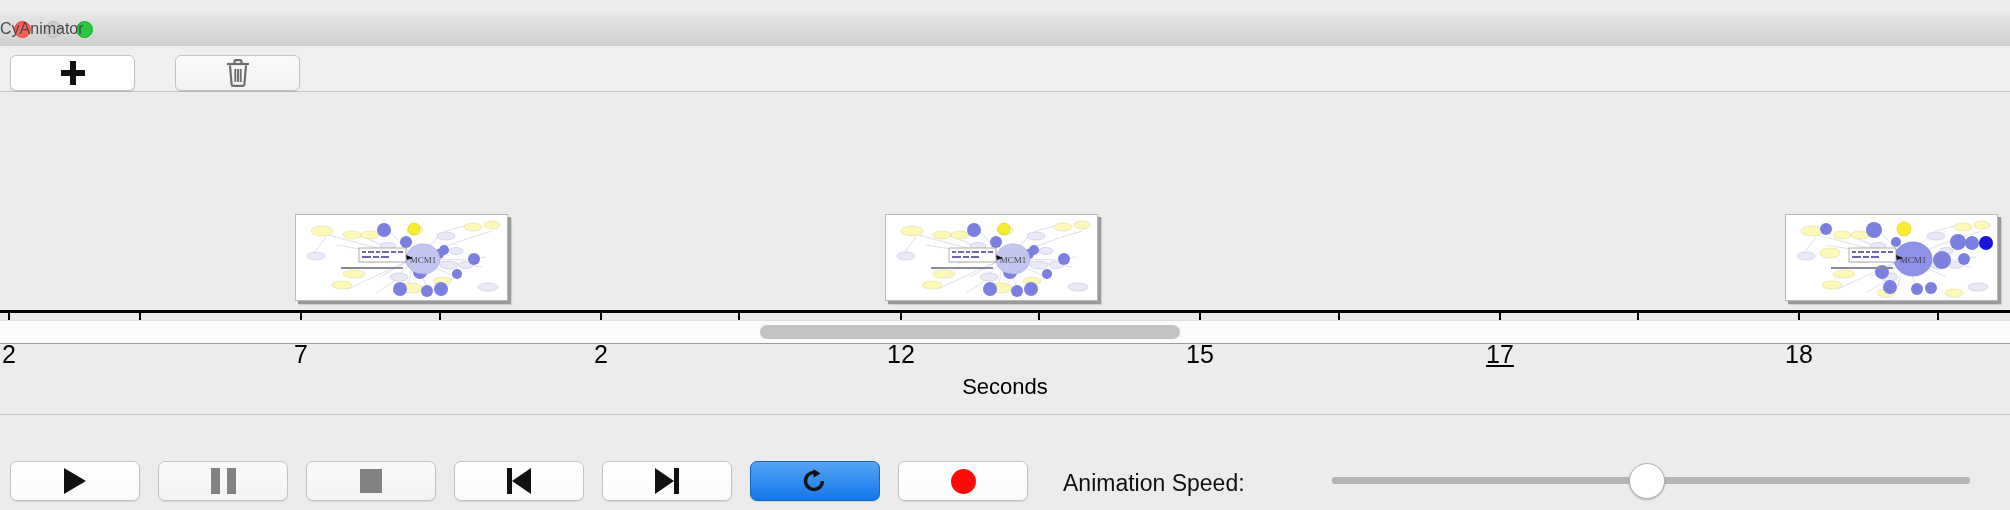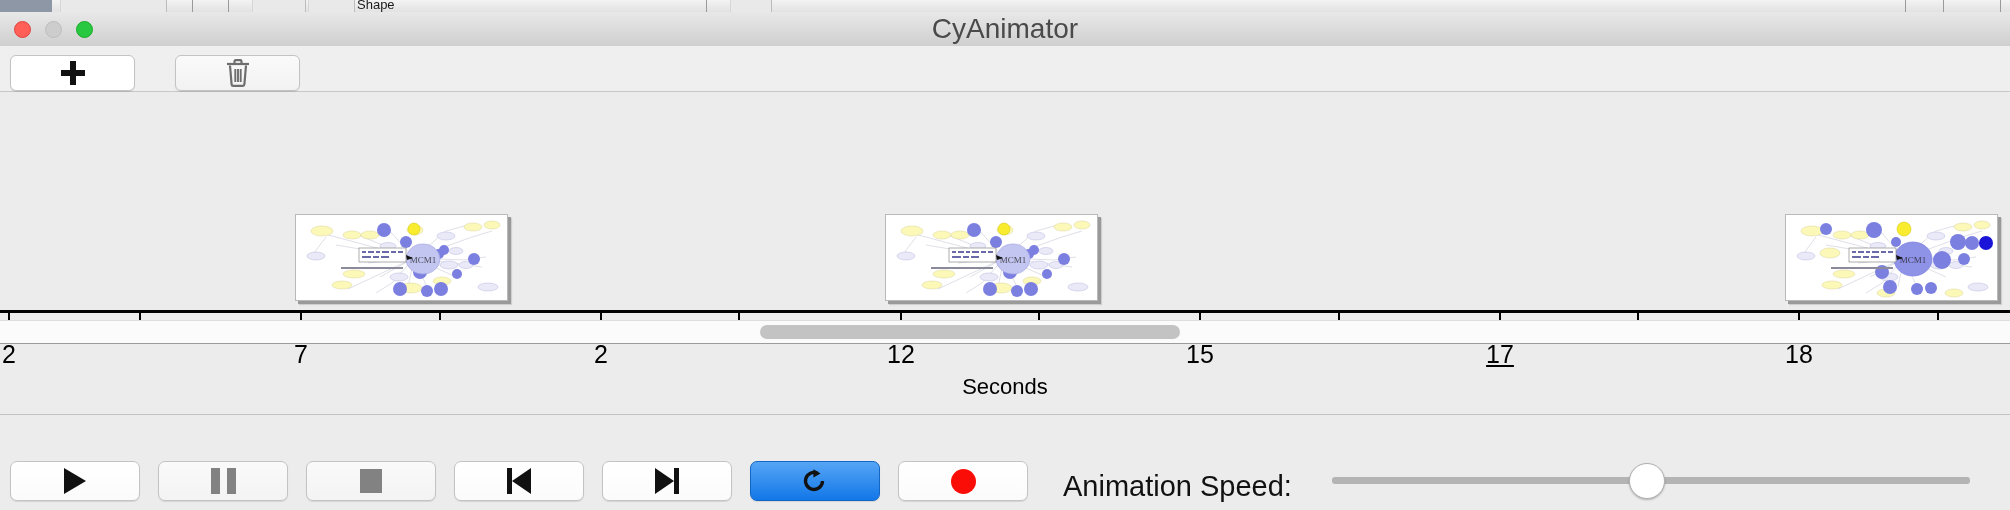--- a/index.html
+++ b/index.html
@@ -24,21 +24,21 @@
   
   .titlebar{position:absolute;left:0;top:12px;width:2010px;height:34px;
     background:linear-gradient(#e8e8e8,#cfcfcf);
     border-bottom:1px solid #b2b2b2;}
   .traffic{position:absolute;top:9px;display:flex;gap:14px;left:14px;}
   .dot{width:17px;height:17px;border-radius:50%;box-sizing:border-box;}
   .dot.red{background:#ff5f57;border:1px solid #e0443e;}
   .dot.yellow{background:#cdcdcd;border:1px solid #bdbdbd;}
   .dot.green{background:#28c840;border:1px solid #1aab29;}
   .win-title{position:absolute;left:0;top:0;width:2010px;height:34px;
-    line-height:34px;text-align:center;font-size:28px;color:#4a4a4a;}
+    line-height:34px;text-align:left;font-size:16px;color:#4a4a4a;}
 
   
   .toolbar{position:absolute;left:0;top:46px;width:2010px;height:45px;
     background:#efefef;border-bottom:1px solid #c8c8c8;}
   .btn{position:absolute;box-sizing:border-box;
     border:1px solid #c3c3c3;border-radius:6px;
     background:linear-gradient(#ffffff,#f7f7f7);
     box-shadow:0 1px 1px rgba(0,0,0,.10);
     display:flex;align-items:center;justify-content:center;
     font-size:21px;color:#1d1d1d;cursor:default;}
@@ -90,45 +90,31 @@
   .pause i{display:block;width:9px;height:26px;background:#828282;}
   .stop{width:22px;height:24px;background:#828282;}
   .skip-b{display:flex;align-items:center;}
   .skip-b .bar{width:5px;height:26px;background:#111;}
   .skip-b .tri{width:0;height:0;border-right:19px solid #111;border-top:13px solid transparent;border-bottom:13px solid transparent;}
   .skip-f{display:flex;align-items:center;}
   .skip-f .bar{width:5px;height:26px;background:#111;}
   .skip-f .tri{width:0;height:0;border-left:19px solid #111;border-top:13px solid transparent;border-bottom:13px solid transparent;}
   .rec-dot{width:25px;height:25px;border-radius:50%;background:#fb0d07;}
 
-  .speed-label{position:absolute;left:1063px;top:470px;font-size:29px;color:#111;}
+  .speed-label{position:absolute;left:1063px;top:470px;font-size:23px;color:#111;}
   .slider-track{position:absolute;left:1332px;top:477px;width:638px;height:7px;
     border-radius:3px;background:#b4b4b4;}
   .slider-thumb{position:absolute;top:463px;width:34px;height:34px;border-radius:50%;
     background:#fff;border:1px solid #b0b0b0;box-shadow:0 1px 2px rgba(0,0,0,.25);}
 </style>
 </head>
 <body>
 
 <div class="app">
 
-  <div class="bg-strip">
-    <div class="tabchunk dark" style="left:0;width:52px;"></div>
-    <div class="tabchunk" style="left:60px;width:105px;"></div>
-    <div class="gline" style="left:192px;"></div>
-    <div class="gline" style="left:228px;"></div>
-    <div class="tabchunk" style="left:252px;width:52px;"></div>
-    <div class="tabchunk" style="left:308px;width:45px;"></div>
-    <div class="ghosttext" style="left:357px;">Shape</div>
-    <div class="gline" style="left:706px;"></div>
-    <div class="tabchunk" style="left:730px;width:40px;"></div>
-    <div class="gline" style="left:1905px;"></div>
-    <div class="gline" style="left:1943px;"></div>
-    <div class="gline" style="left:2000px;"></div>
-  </div>
 
   <div class="titlebar">
     <div class="traffic">
       <span class="dot red"></span>
       <span class="dot yellow"></span>
       <span class="dot green"></span>
     </div>
     <div class="win-title">CyAnimator</div>
   </div>
 

